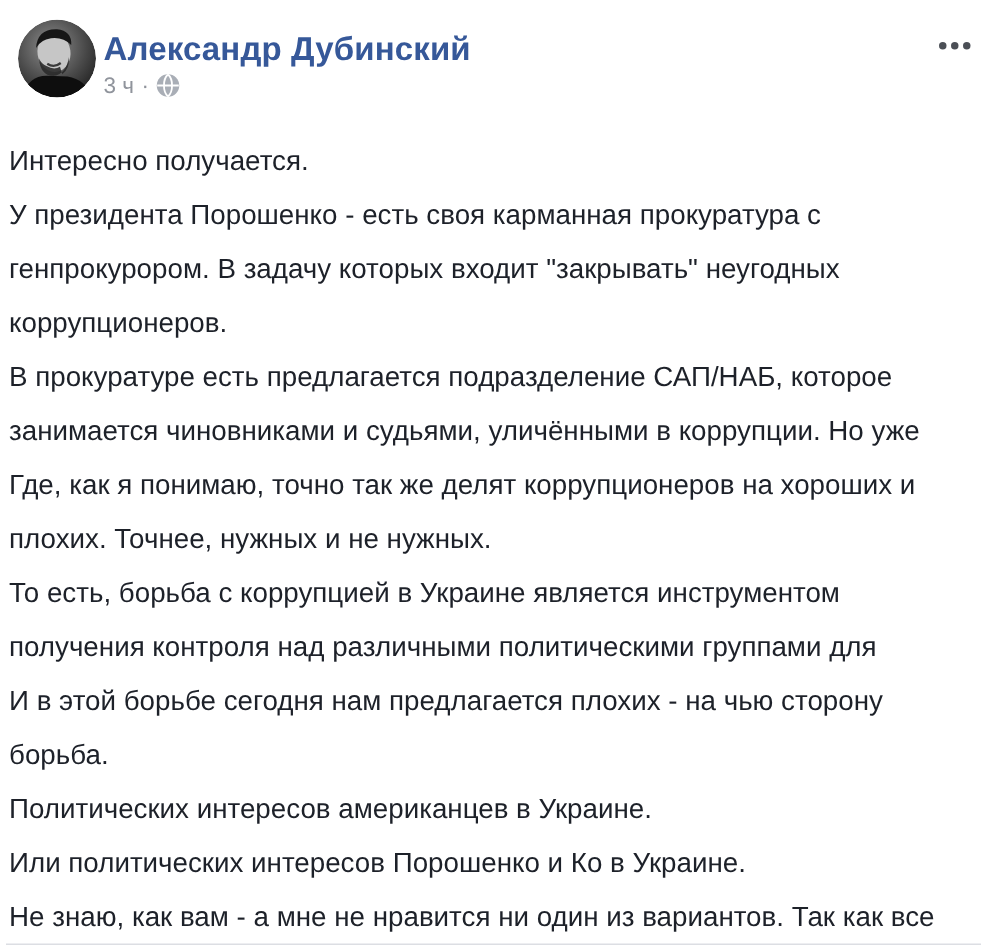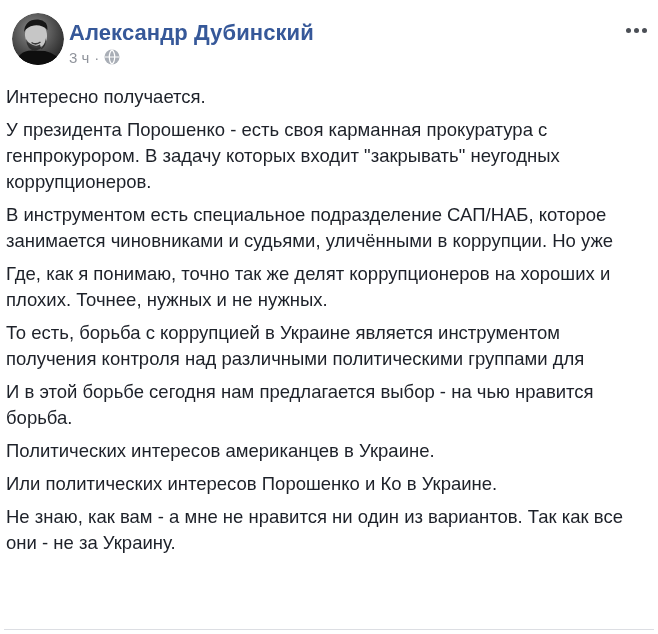--- a/index.html
+++ b/index.html
@@ -93,20 +93,21 @@
     color: #1d2129;
     font-size: 18.5px;
     line-height: 26px;
   }
   .post-body p {
     margin: 0 0 7px 0;
   }
   .post-body .line {
     display: block;
     white-space: nowrap;
+    margin-top: 10px;
   }
   
   .divider {
     position: absolute;
     left: 4px;
     right: 4px;
     top: 629px;
     height: 0;
     border-top: 1px solid #dcdee3;
   }
@@ -159,33 +160,33 @@
   <div class="post-body">
     <p>
       <span class="line">Интересно получается.</span>
     </p>
     <p>
       <span class="line">У президента Порошенко - есть своя карманная прокуратура с</span>
       <span class="line">генпрокурором. В задачу которых входит "закрывать" неугодных</span>
       <span class="line">коррупционеров.</span>
     </p>
     <p>
-      <span class="line">В инструментом есть специальное подразделение САП/НАБ, которое</span>
+      <span class="line">В прокуратуре есть предлагается подразделение САП/НАБ, которое</span>
       <span class="line">занимается чиновниками и судьями, уличёнными в коррупции. Но уже</span>
     </p>
     <p>
       <span class="line">Где, как я понимаю, точно так же делят коррупционеров на хороших и</span>
       <span class="line">плохих. Точнее, нужных и не нужных.</span>
     </p>
     <p>
       <span class="line">То есть, борьба с коррупцией в Украине является инструментом</span>
       <span class="line">получения контроля над различными политическими группами для</span>
     </p>
     <p>
-      <span class="line">И в этой борьбе сегодня нам предлагается выбор - на чью нравится</span>
+      <span class="line">И в этой борьбе сегодня нам предлагается плохих - на чью сторону</span>
       <span class="line">борьба.</span>
     </p>
     <p>
       <span class="line">Политических интересов американцев в Украине.</span>
     </p>
     <p>
       <span class="line">Или политических интересов Порошенко и Ко в Украине.</span>
     </p>
     <p>
       <span class="line">Не знаю, как вам - а мне не нравится ни один из вариантов. Так как все</span>

